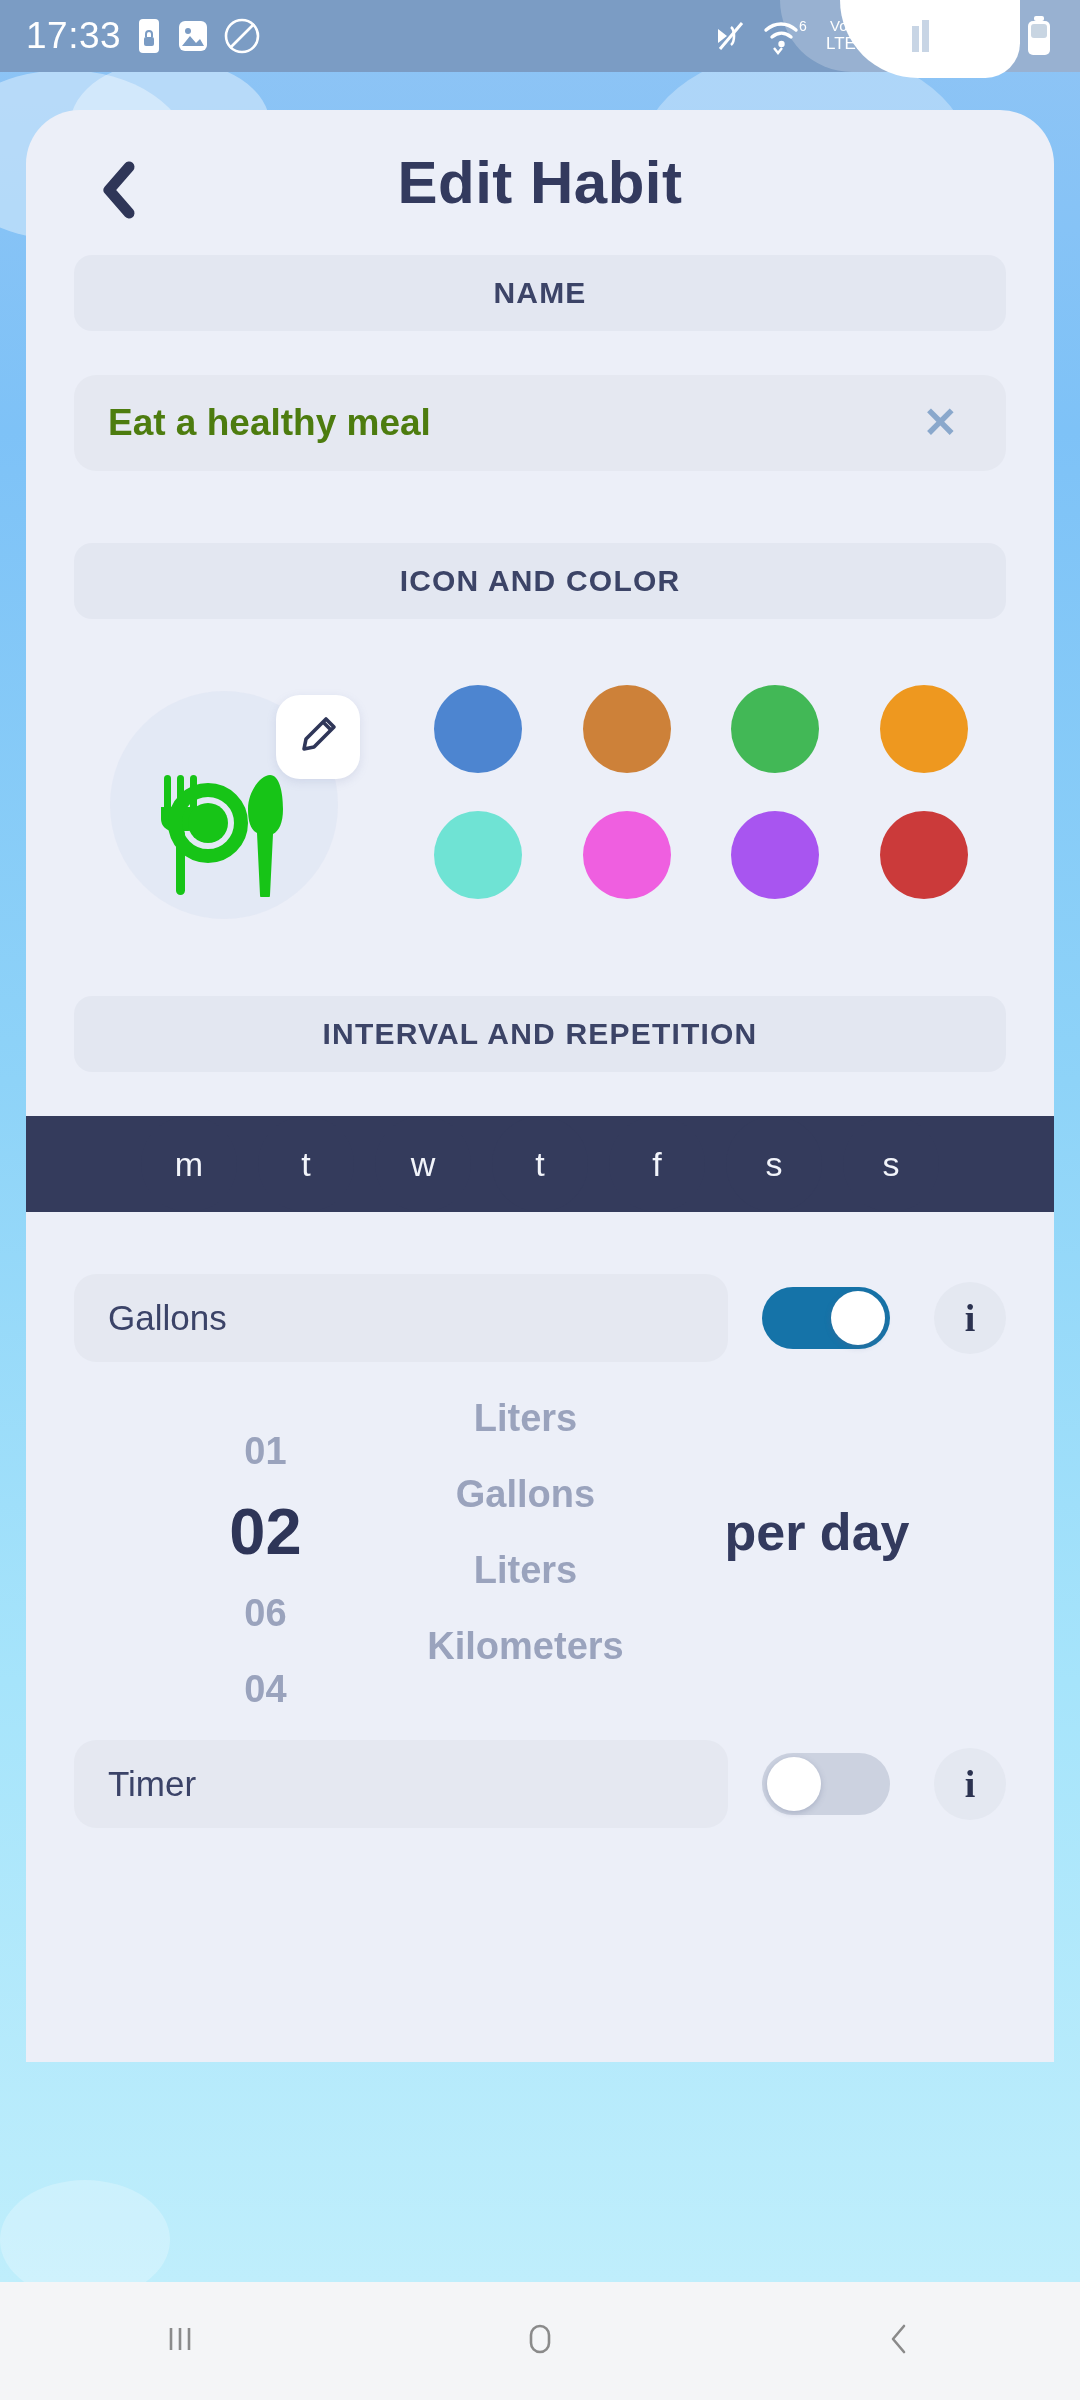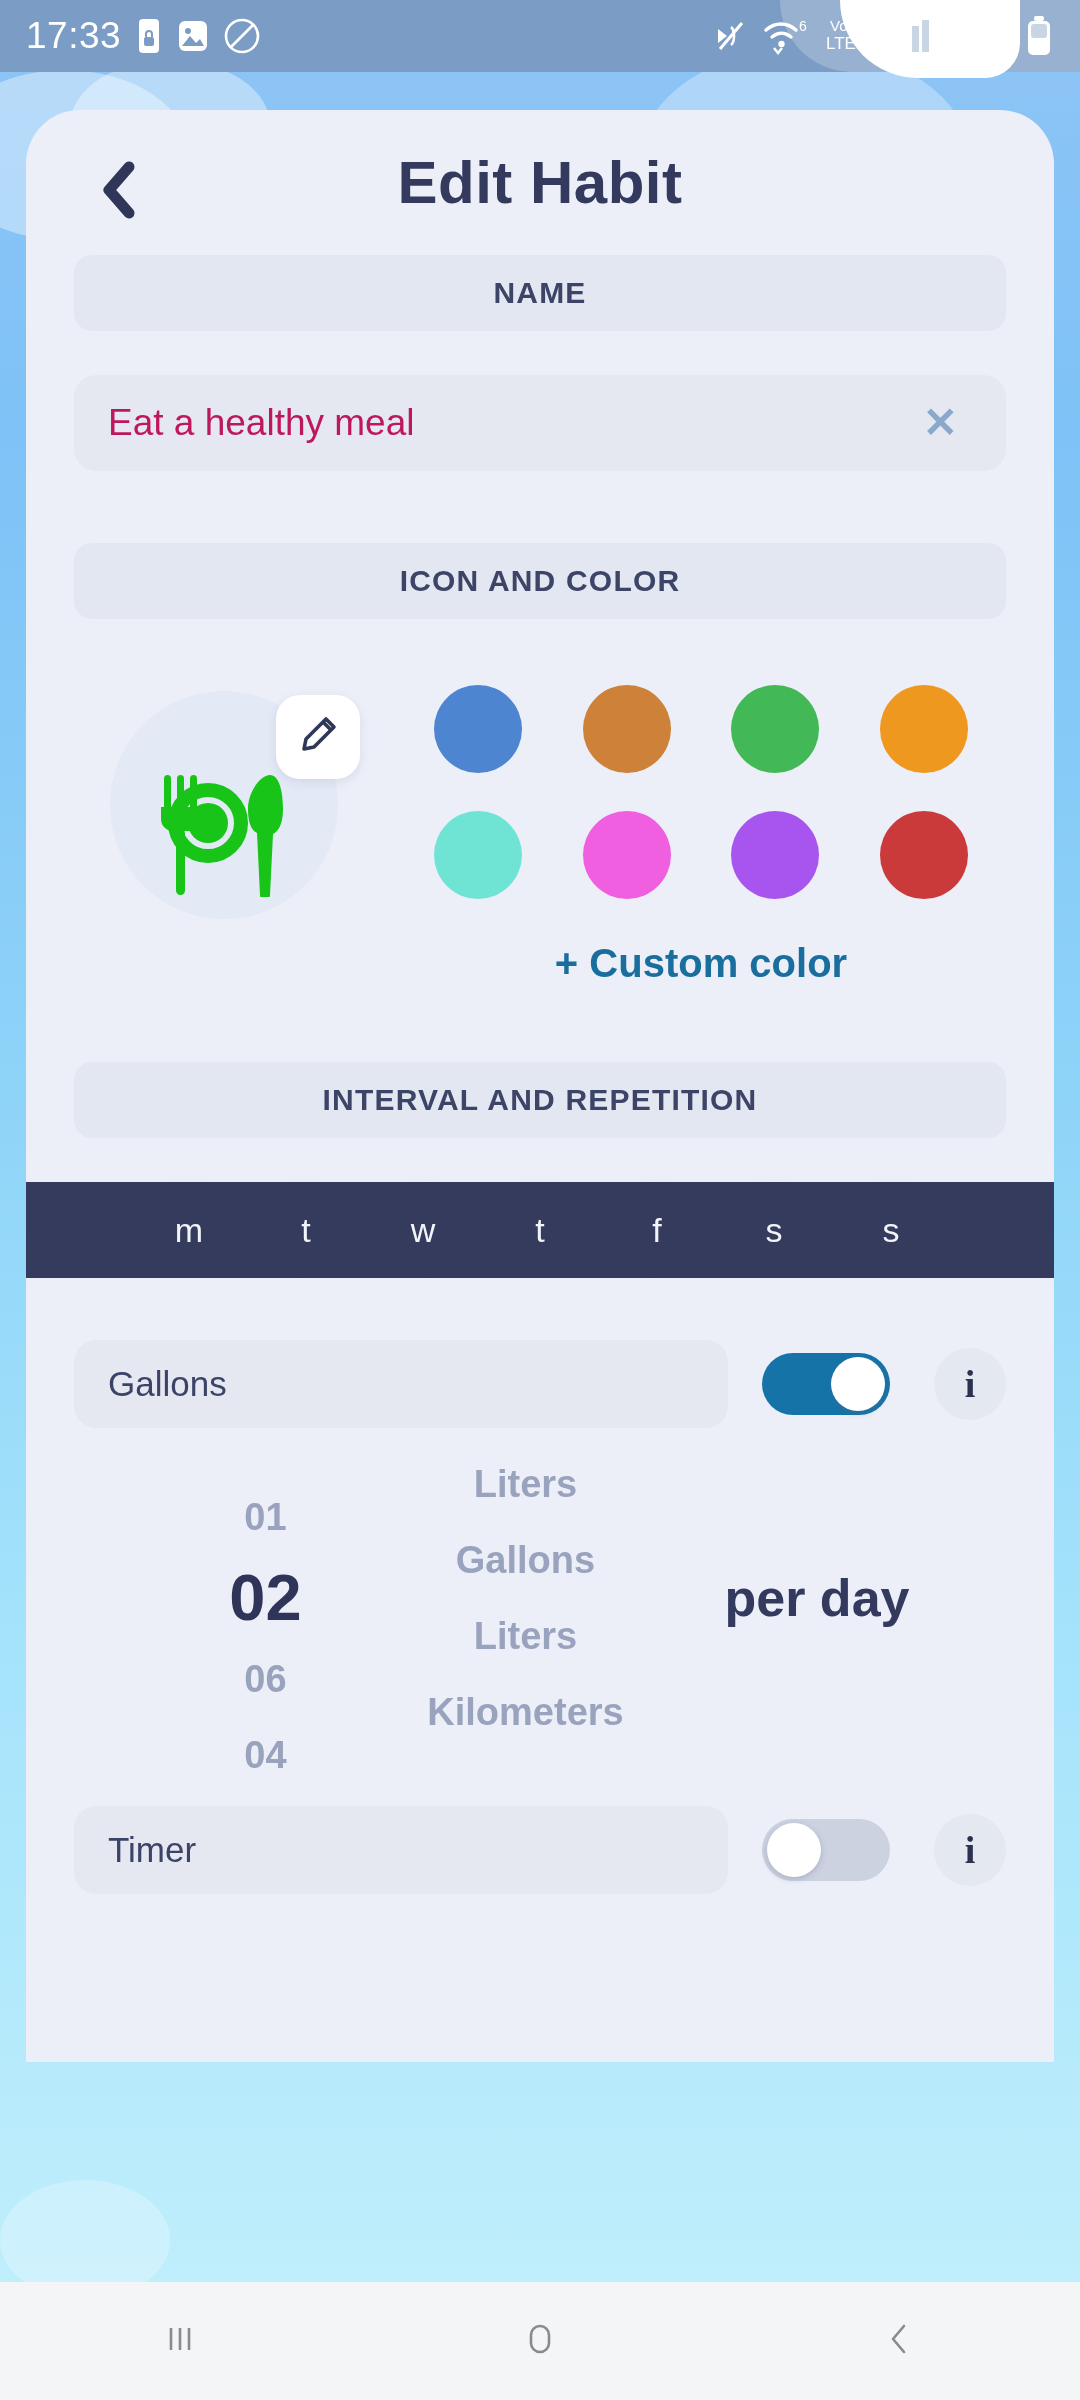--- a/index.html
+++ b/index.html
@@ -83,21 +83,21 @@
 
   
   .namefield {
     margin: 44px 48px 0 48px;
     height: 96px;
     background: #e5e8f1;
     border-radius: 22px;
     display: flex; align-items: center;
     padding: 0 34px;
   }
-  .namefield .val { font-size: 37px; color: #be185d; flex: 1; }
+  .namefield .val { font-size: 37px; color: #4d7c0f; flex: 1; font-weight: bold; }
   .clearx { font-size: 42px; color: #8aa8cc; font-weight: bold; line-height: 1; padding: 8px 14px; }
 
   
   .iconcolor {
     display: flex; align-items: flex-start;
     margin-top: 66px; padding: 0 48px;
   }
   .iconwrap { position: relative; width: 330px; height: 235px; }
   .iconcircle {
     position: absolute; left: 36px; top: 6px;
@@ -339,21 +339,20 @@
       <div class="swgrid">
         <div class="sw" style="background:#4d85d0"></div>
         <div class="sw" style="background:#cd8139"></div>
         <div class="sw" style="background:#42b856"></div>
         <div class="sw" style="background:#ee981f"></div>
         <div class="sw" style="background:#6fe3d4"></div>
         <div class="sw" style="background:#ef5fe0"></div>
         <div class="sw" style="background:#a855f0"></div>
         <div class="sw" style="background:#cb3a3a"></div>
       </div>
-      <div class="customcolor" style="color: rgb(26, 110, 158);">+ Custom color</div>
     </div>
   </div>
 
   <div class="sechdr" style="margin-top:76px">INTERVAL AND REPETITION</div>
 
   <div class="days" style="background: rgb(52, 59, 92);">
     <div class="day" style="background: rgb(52, 59, 92);">m</div>
     <div class="day" style="background: rgb(52, 59, 92);">t</div>
     <div class="day" style="background: rgb(52, 59, 92);">w</div>
     <div class="day" style="background: rgb(52, 59, 92);">t</div>

